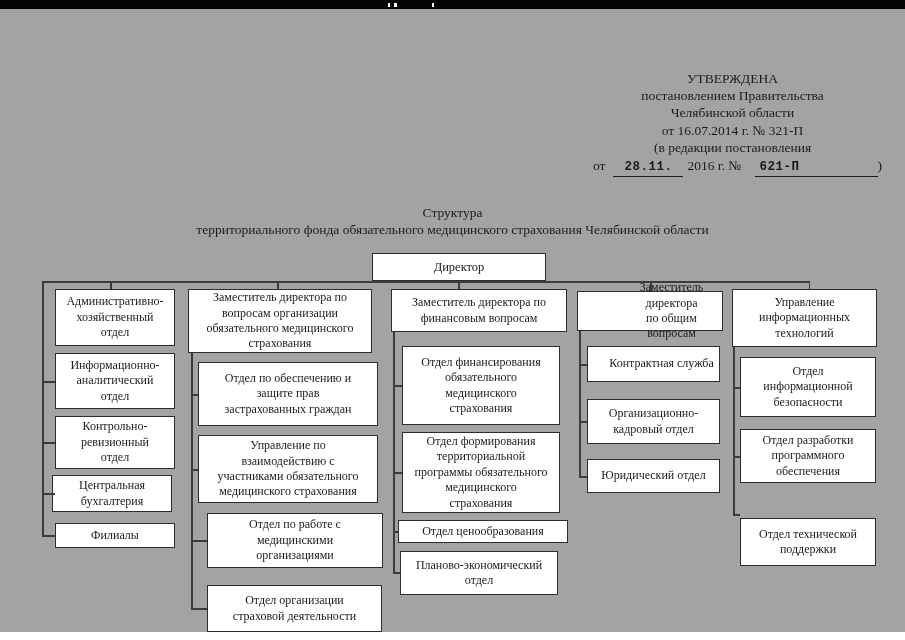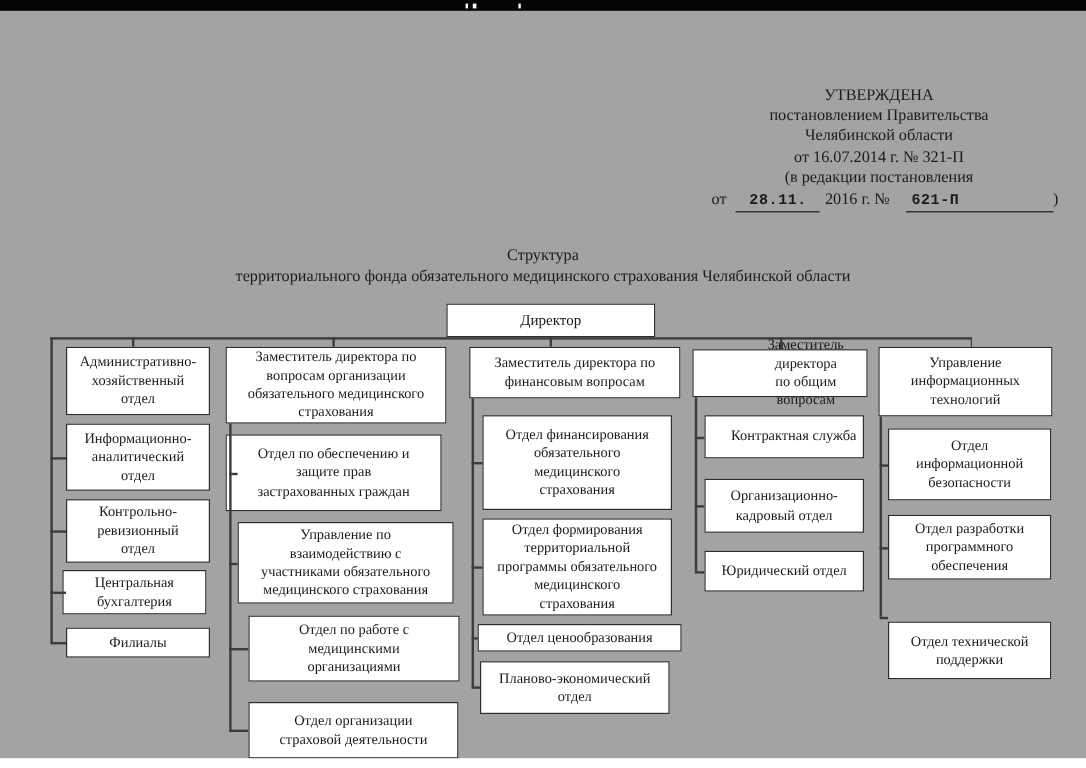--- a/index.html
+++ b/index.html
@@ -86,21 +86,21 @@
   <div class="vl" style="left:42px;top:281px;height:255px;"></div>
   <div class="hl" style="left:42px;top:381px;width:13px;"></div>
   <div class="hl" style="left:42px;top:442px;width:13px;"></div>
   <div class="hl" style="left:42px;top:493px;width:13px;"></div>
   <div class="hl" style="left:42px;top:535px;width:13px;"></div>
 
   <div class="obox" style="left:188px;top:289px;width:184px;height:64px;">Заместитель директора по
 вопросам организации
 обязательного медицинского
 страхования</div>
-  <div class="obox" style="left:188px;top:362px;width:180px;height:64px;">Отдел по обеспечению и
+  <div class="obox" style="left:198px;top:362px;width:180px;height:64px;">Отдел по обеспечению и
 защите прав
 застрахованных граждан</div>
   <div class="obox" style="left:198px;top:435px;width:180px;height:68px;">Управление по
 взаимодействию с
 участниками обязательного
 медицинского страхования</div>
   <div class="obox" style="left:207px;top:585px;width:175px;height:47px;">Отдел организации
 страховой деятельности</div>
   <div class="obox" style="left:207px;top:513px;width:176px;height:55px;">Отдел по работе с
 медицинскими

